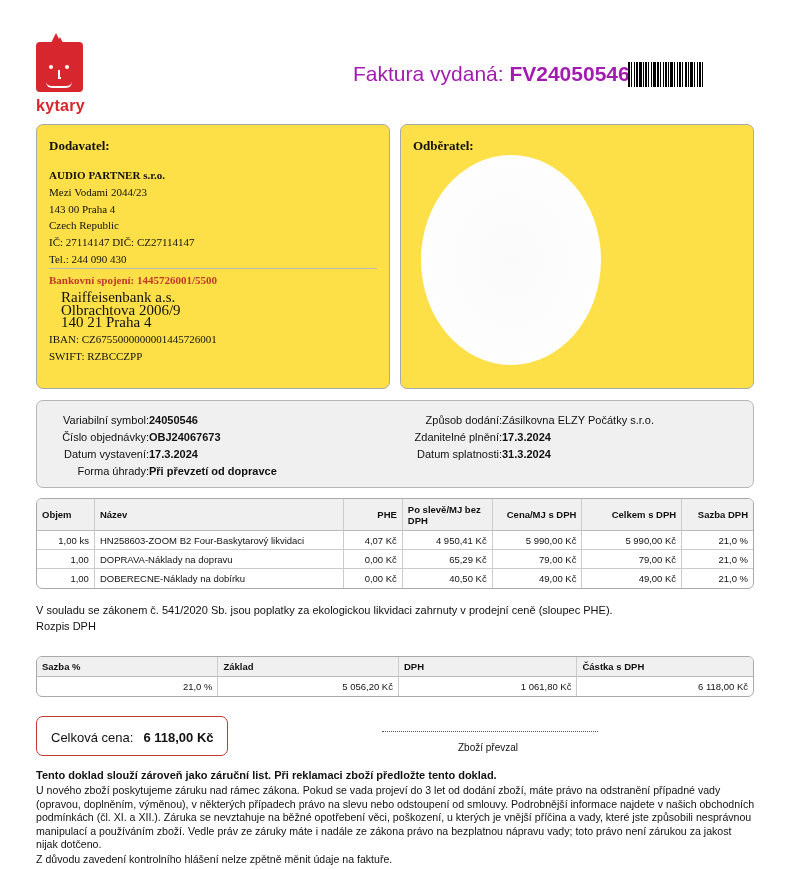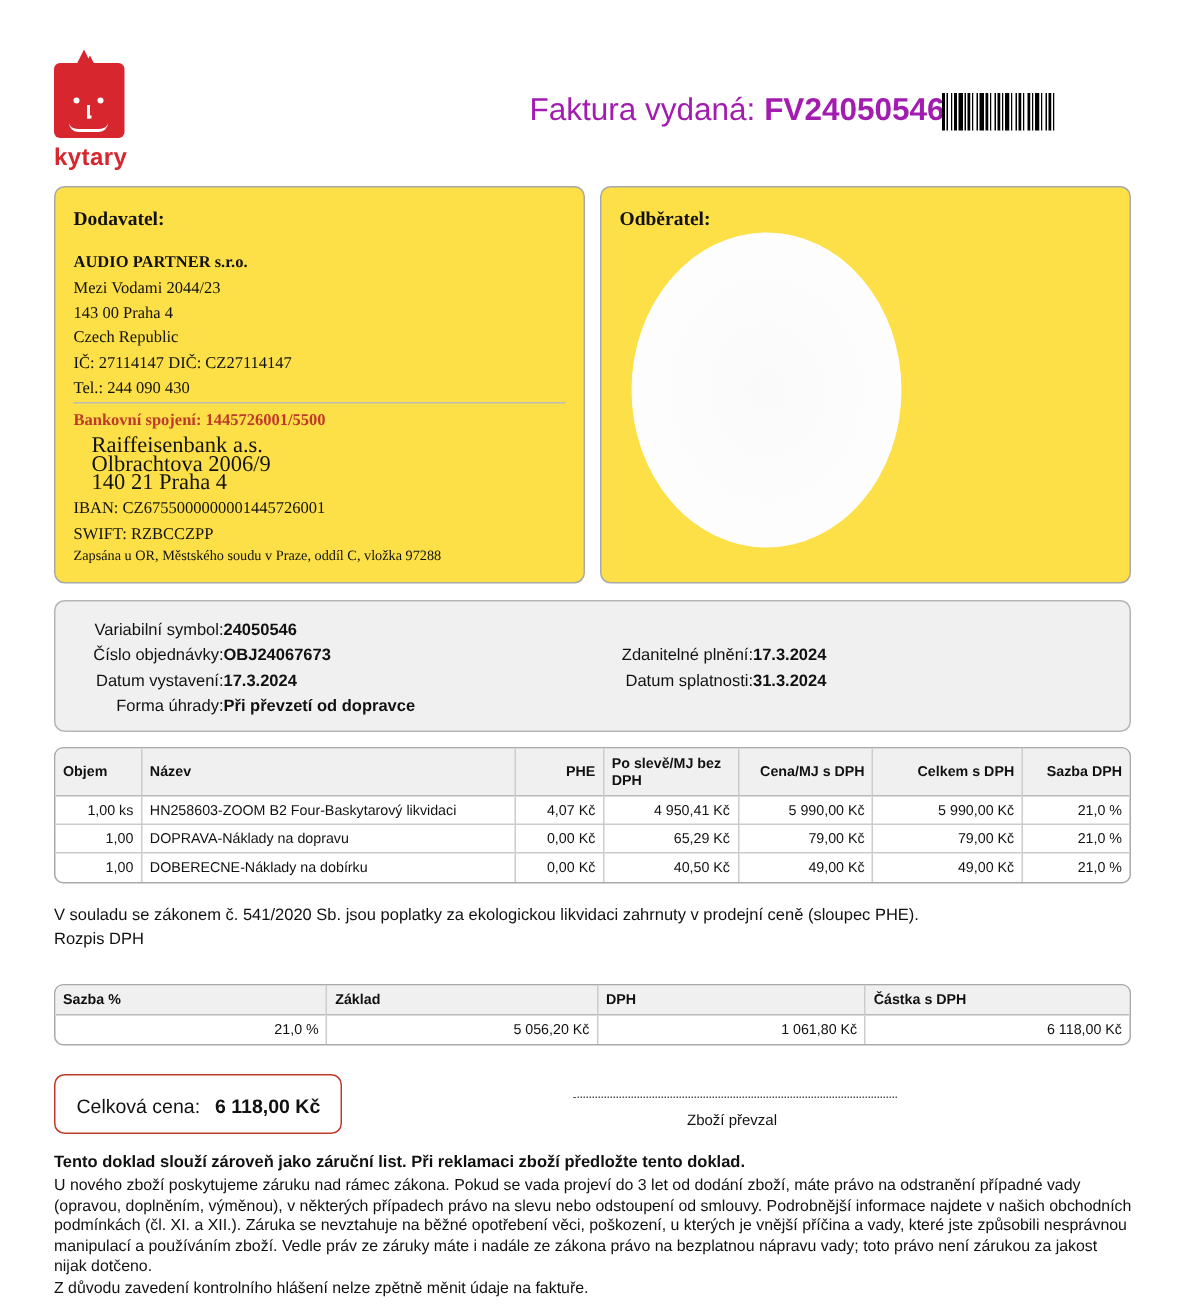--- a/index.html
+++ b/index.html
@@ -153,33 +153,33 @@
   </div>
   <div class="divider"></div>
   <div class="bank-title">Bankovní spojení: 1445726001/5500</div>
   <div class="bank-lines">
     <div>Raiffeisenbank a.s.</div>
     <div>Olbrachtova 2006/9</div>
     <div>140 21 Praha 4</div>
   </div>
   <div class="iban">IBAN:  CZ6755000000001445726001</div>
   <div class="swift">SWIFT:  RZBCCZPP</div>
-  <div class="reg">Zapsána u OR, Městského soudu v Praze, oddíl C, vložka 97288</div>
 </div>
 
 <div class="panel customer">
   <div class="blur"></div>
   <h3>Odběratel:</h3>
 </div>
 
 <div class="meta">
   <div class="meta-row" style="left:12px;top:13px"><span class="lbl">Variabilní symbol:</span><span class="val">24050546</span></div>
   <div class="meta-row" style="left:12px;top:30px"><span class="lbl">Číslo objednávky:</span><span class="val">OBJ24067673</span></div>
   <div class="meta-row" style="left:12px;top:47px"><span class="lbl">Datum vystavení:</span><span class="val">17.3.2024</span></div>
   <div class="meta-row" style="left:12px;top:64px"><span class="lbl">Forma úhrady:</span><span class="val">Při převzetí od dopravce</span></div>
+  <div class="meta-row" style="left:365px;top:13px"><span class="lbl">Způsob dodání:</span><span class="val normal">Zásilkovna ELZY Počátky s.r.o.</span></div>
   <div class="meta-row" style="left:365px;top:30px"><span class="lbl">Zdanitelné plnění:</span><span class="val">17.3.2024</span></div>
   <div class="meta-row" style="left:365px;top:47px"><span class="lbl">Datum splatnosti:</span><span class="val">31.3.2024</span></div>
 </div>
 
 <div class="tbl-wrap items">
   <table>
     <colgroup>
       <col style="width:57px">
         <col style="width:250px">
         <col style="width:59px">

